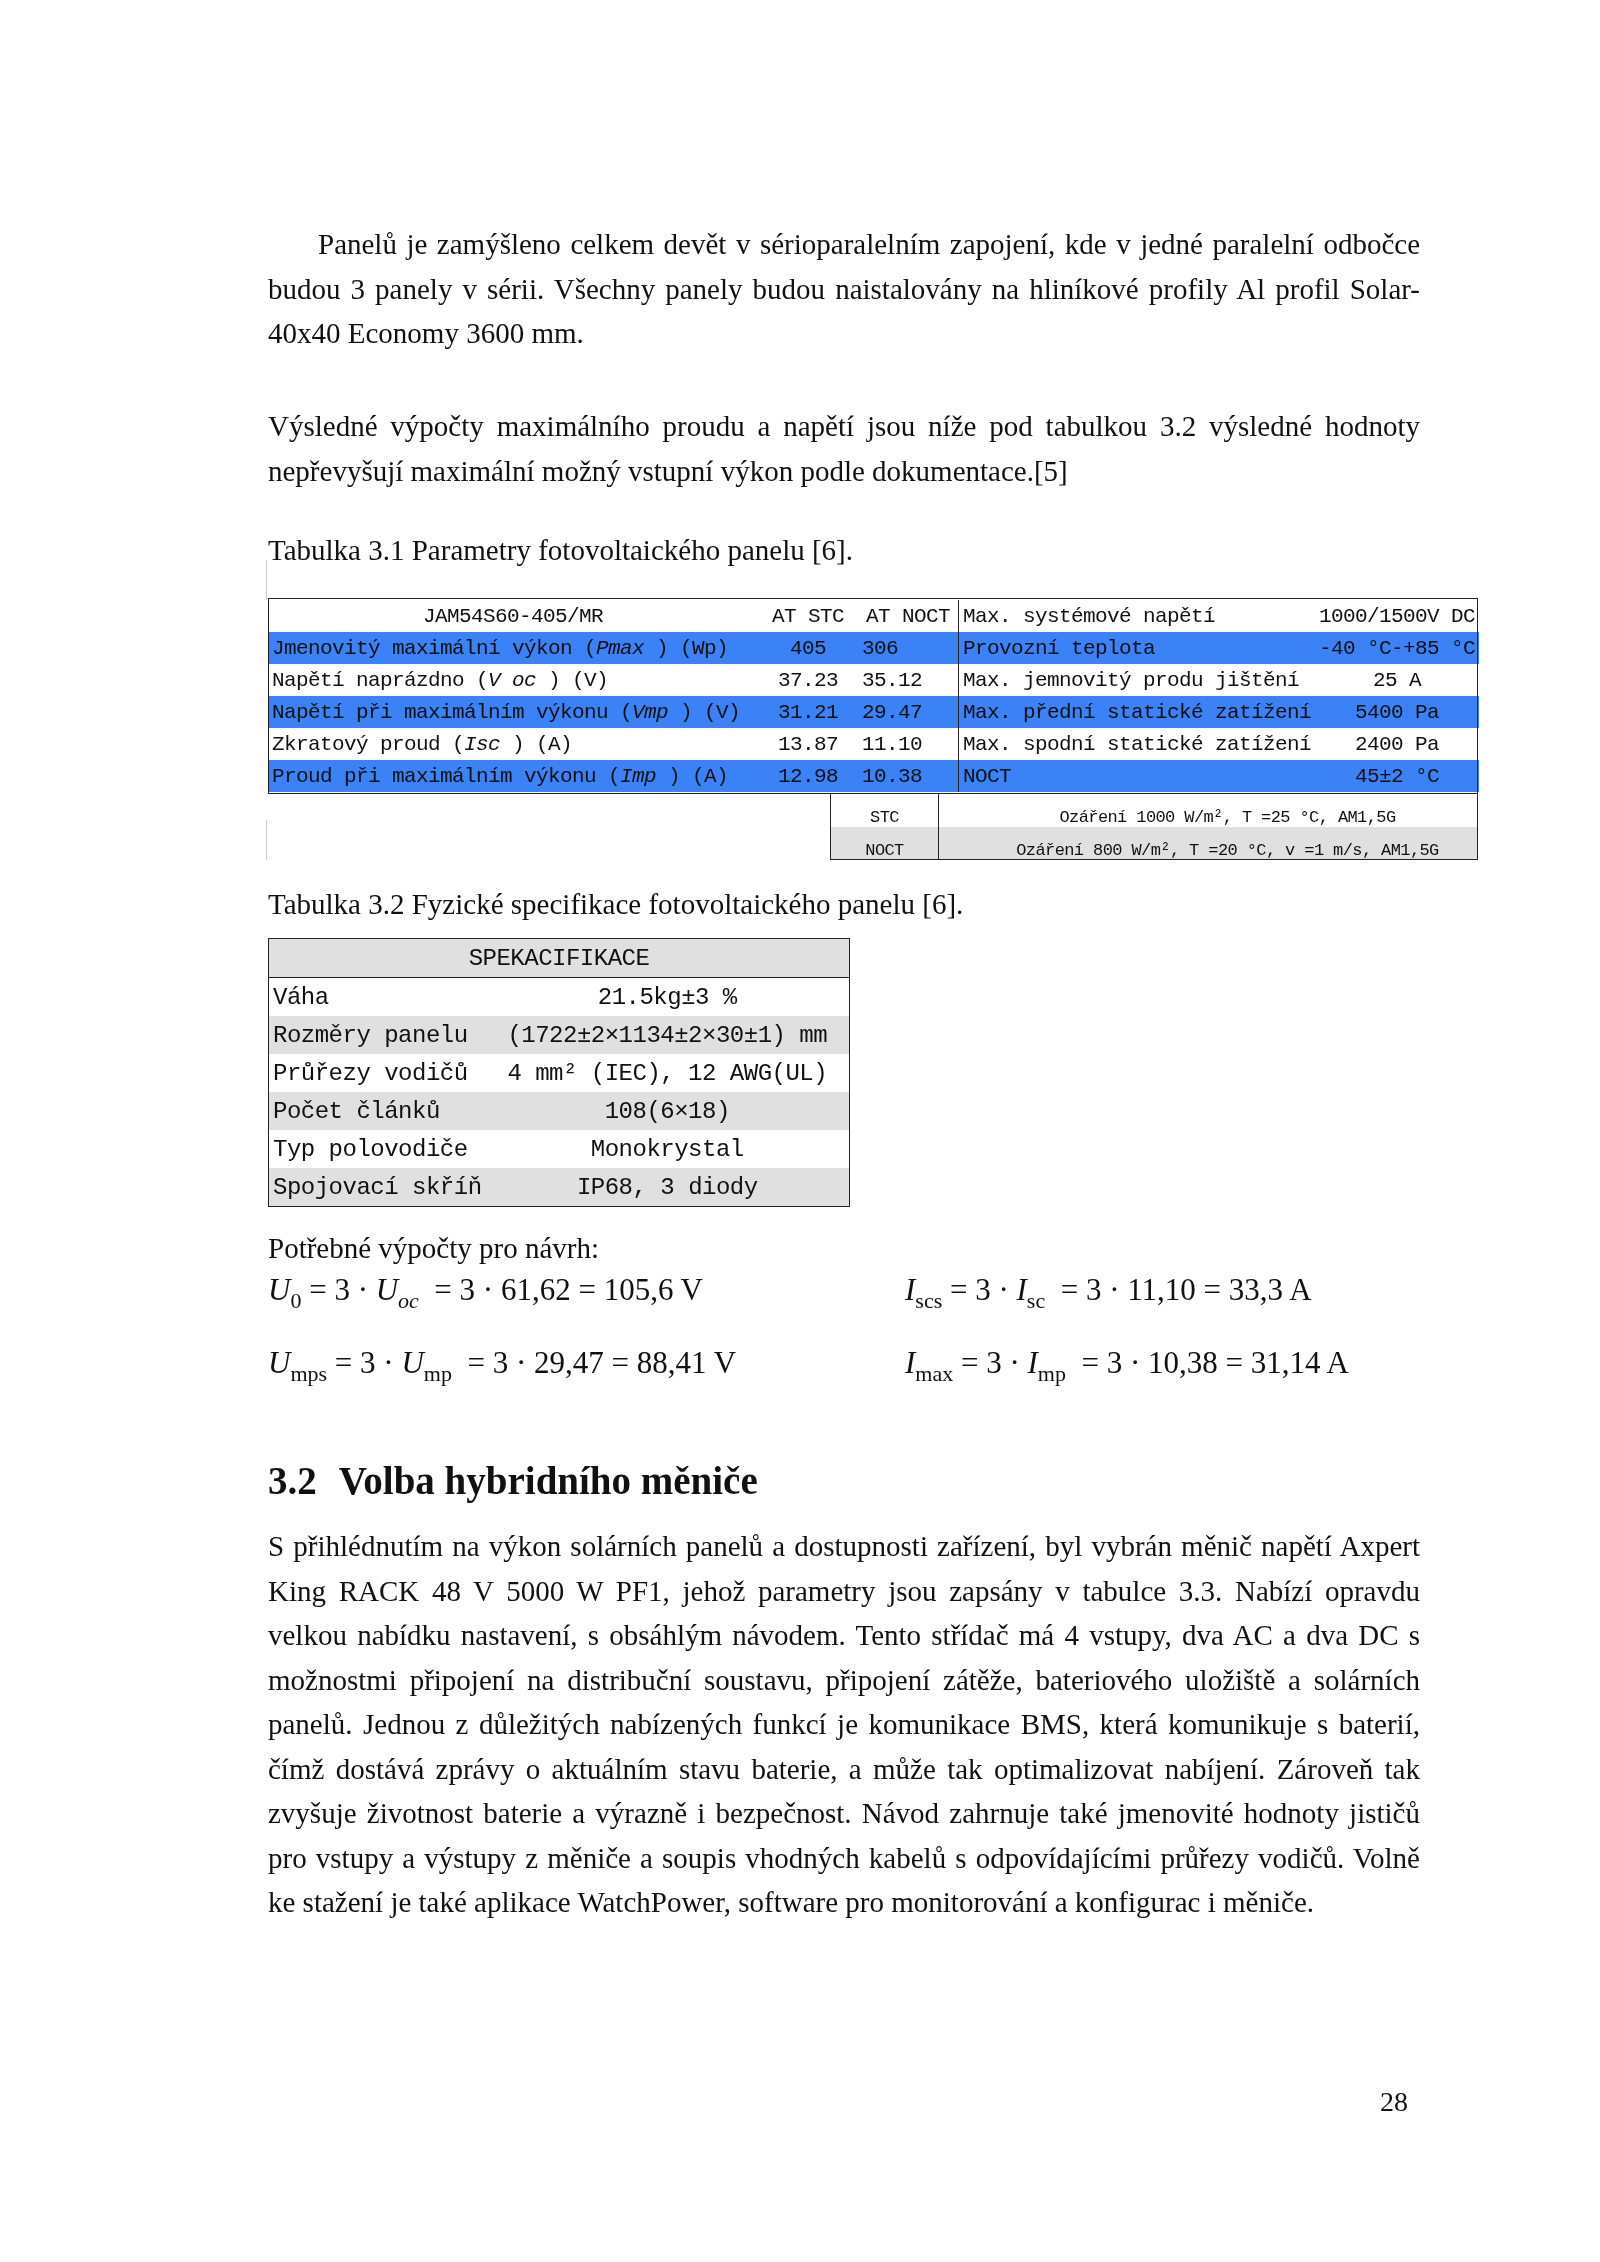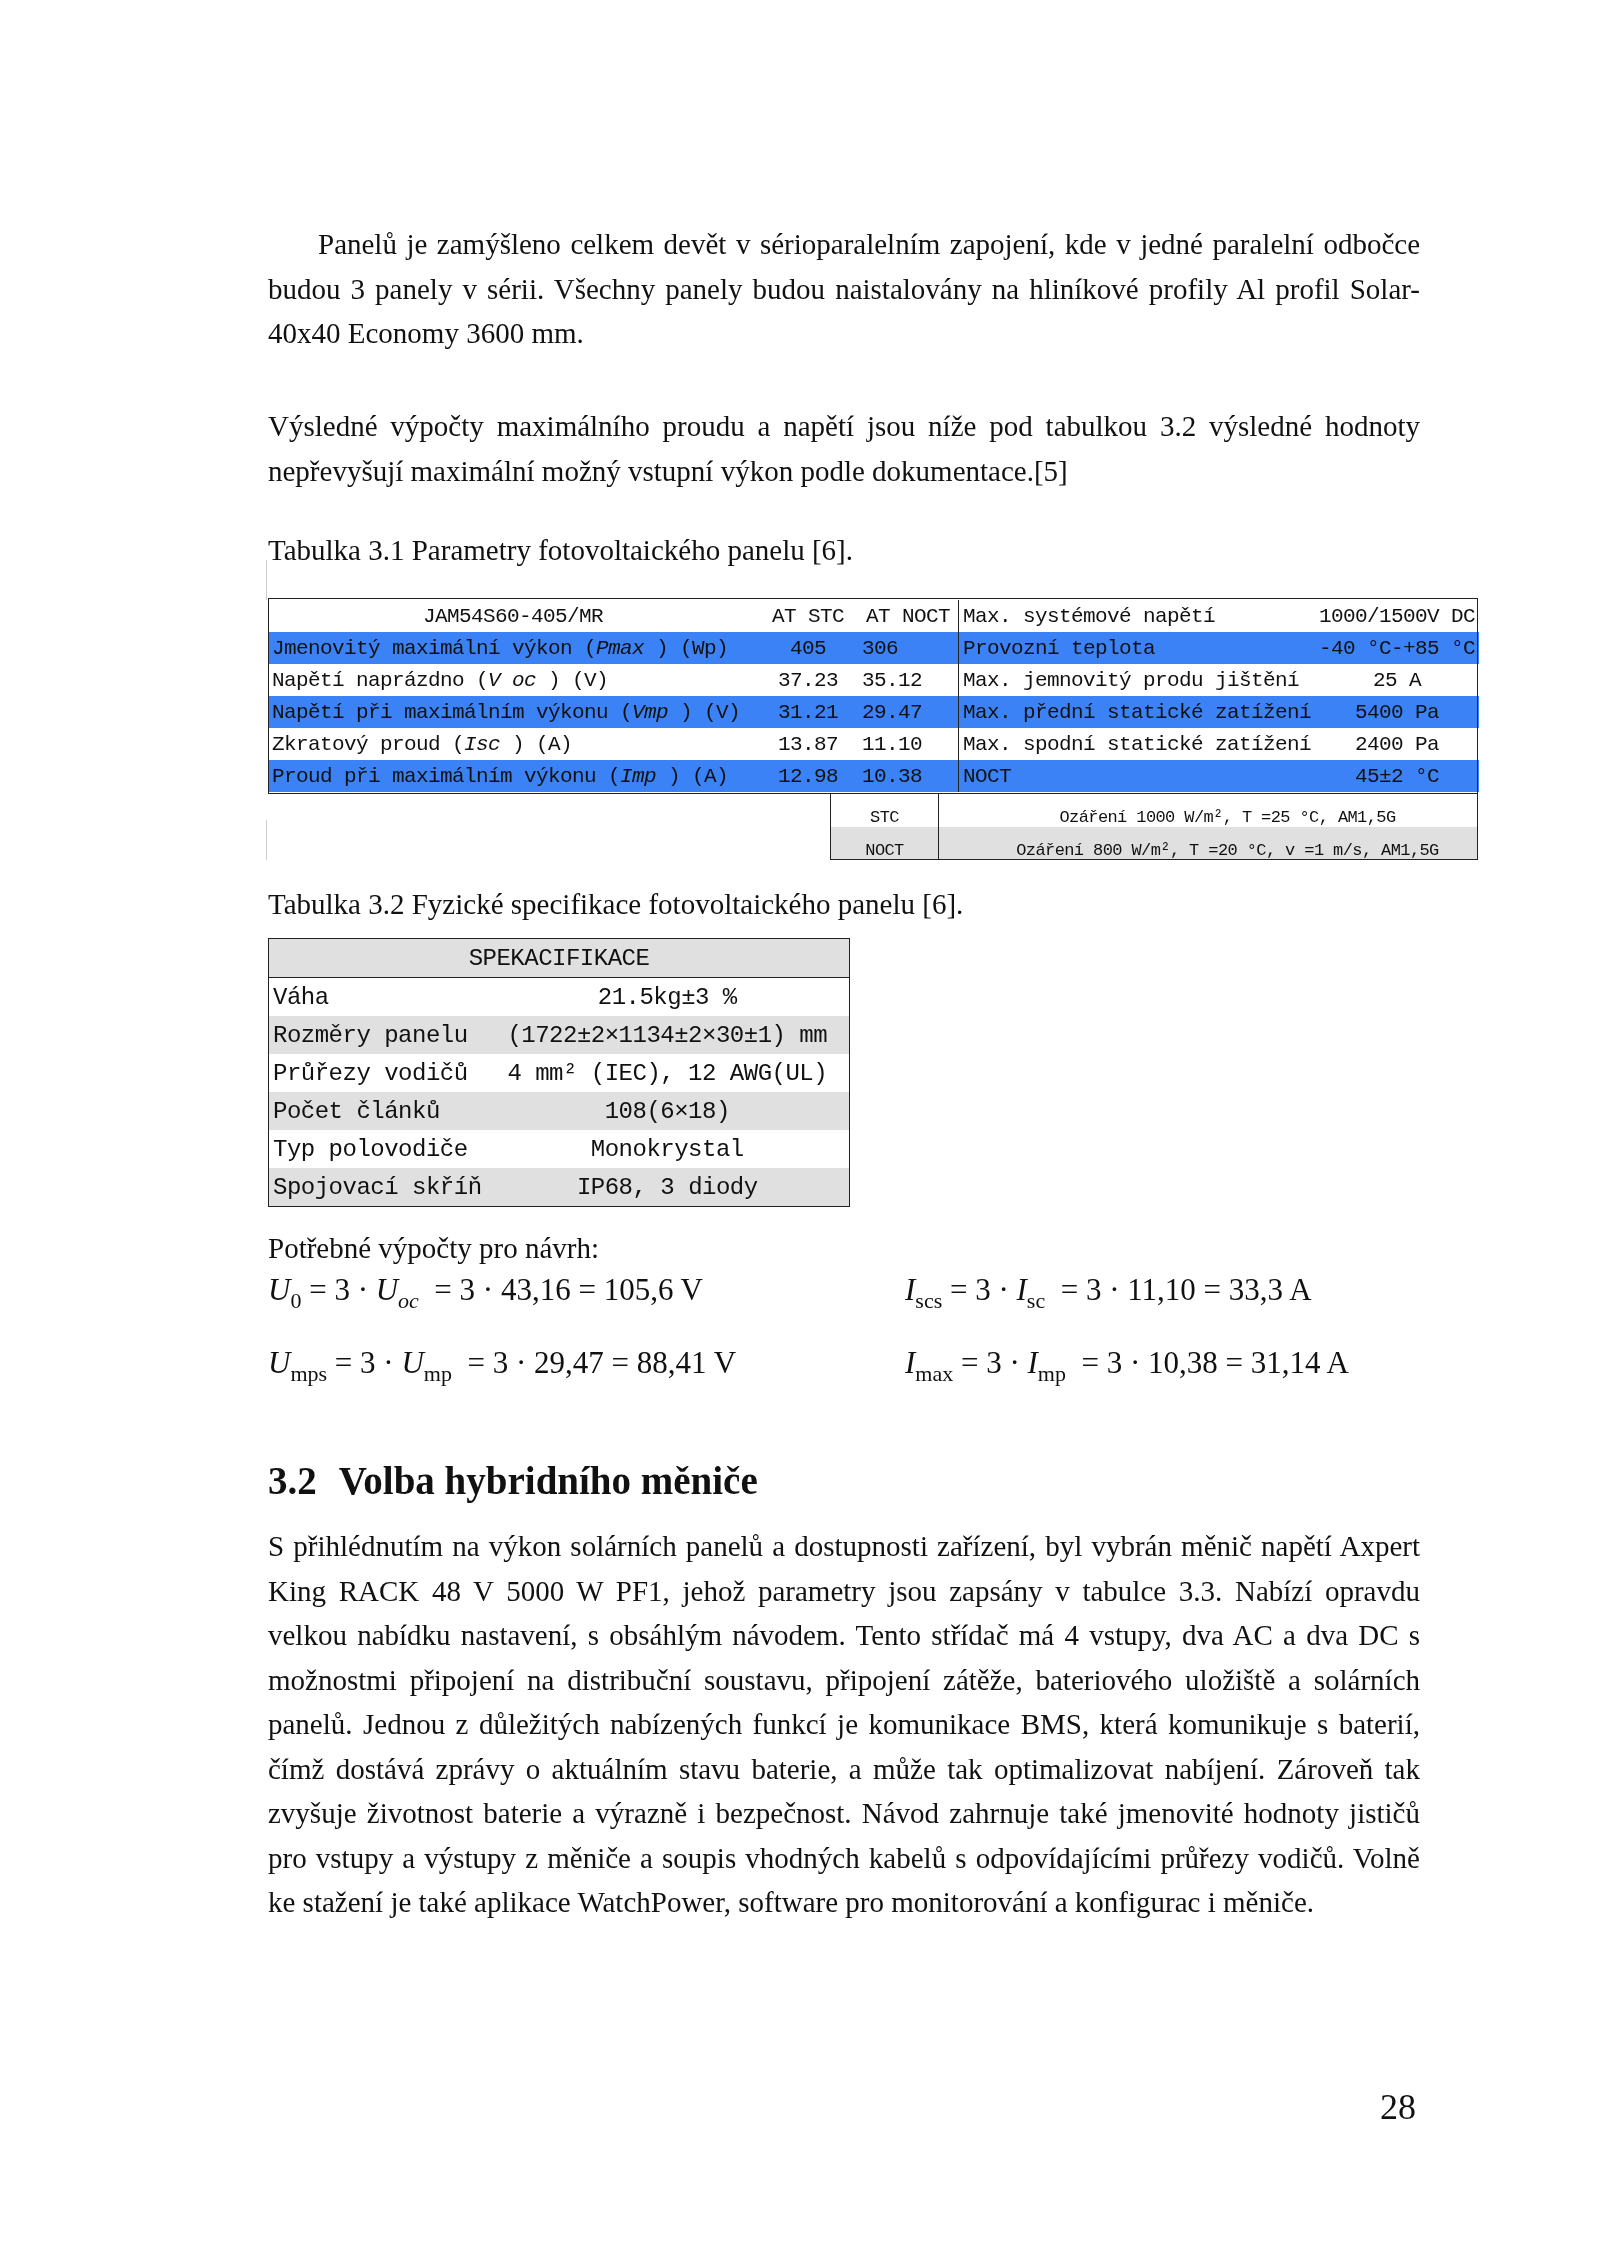--- a/index.html
+++ b/index.html
@@ -39,21 +39,21 @@
   .t32 .k { width: 170px; text-align: left; }
   .t32 .v { text-align: center; }
 
   
   .eq { position: absolute; font-size: 31px; font-family: "Liberation Serif", "DejaVu Serif", serif; white-space: nowrap; }
   .eq i { font-style: italic; }
   .eq sub { font-size: 22px; vertical-align: -8px; }
 
   .heading { position: absolute; left: 268px; top: 1458px; font-size: 39px; font-weight: bold; }
   .heading .num { margin-right: 22px; }
-  .pagenum { position: absolute; left: 1380px; top: 2086px; font-size: 36px; }
+  .pagenum { position: absolute; left: 1380px; top: 2086px; font-size: 28px; }
 </style>
 </head>
 <body>
 
 <p class="para indent serif" style="top:222px; margin:0;">Panelů je zamýšleno celkem devět v sérioparalelním zapojení, kde v jedné paralelní odbočce budou 3 panely v sérii. Všechny panely budou naistalovány na hliníkové profily Al profil Solar-40x40 Economy 3600 mm.</p>
 <p class="para serif" style="top:404px; margin:0;">Výsledné výpočty maximálního proudu a napětí jsou níže pod tabulkou 3.2 výsledné hodnoty nepřevyšují maximální možný vstupní výkon podle dokumentace.[5]</p>
 
 <div class="caption serif" style="top:534px;">Tabulka 3.1 Parametry fotovoltaického panelu [6].</div>
 <div class="leftline" style="top:560px; height:40px;"></div>
 <div class="leftline" style="top:820px; height:40px;"></div>
@@ -146,21 +146,21 @@
   <tr class="shade">
     <td class="k">Spojovací skříň</td>
     <td class="v">IP68, 3 diody</td>
   </tr>
 </tbody>
   </table>
 
 <div class="caption serif" style="top:1232px;">Potřebné výpočty pro návrh:</div>
 
 <div class="eq" style="left:268px; top:1272px;">
-  <i>U</i><sub>0</sub> = <span>3</span> · <i>U</i><sub><i>oc</i></sub> &nbsp;= <span>3</span> · <span>43,16</span> = <span>105,6 V</span>
+  <i>U</i><sub>0</sub> = <span>3</span> · <i>U</i><sub><i>oc</i></sub> &nbsp;= <span>3</span> · <span>61,62</span> = <span>105,6 V</span>
 </div>
 <div class="eq" style="left:905px; top:1272px;">
   <i>I</i><sub>scs</sub> = <span>3</span> · <i>I</i><sub>sc</sub> &nbsp;= <span>3</span> · <span>11,10</span> = <span>33,3 A</span>
 </div>
 <div class="eq" style="left:268px; top:1345px;">
   <i>U</i><sub>mps</sub> = <span>3</span> · <i>U</i><sub>mp</sub> &nbsp;= <span>3</span> · <span>29,47</span> = <span>88,41 V</span>
 </div>
 <div class="eq" style="left:905px; top:1345px;">
   <i>I</i><sub>max</sub> = <span>3</span> · <i>I</i><sub>mp</sub> &nbsp;= <span>3</span> · <span>10,38</span> = <span>31,14 A</span>
 </div>

